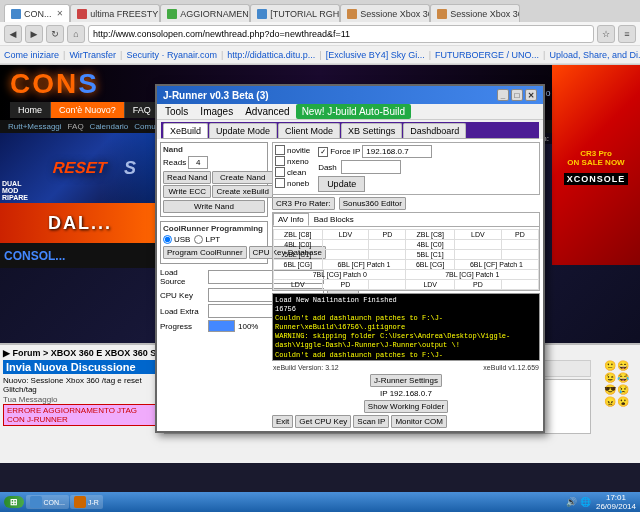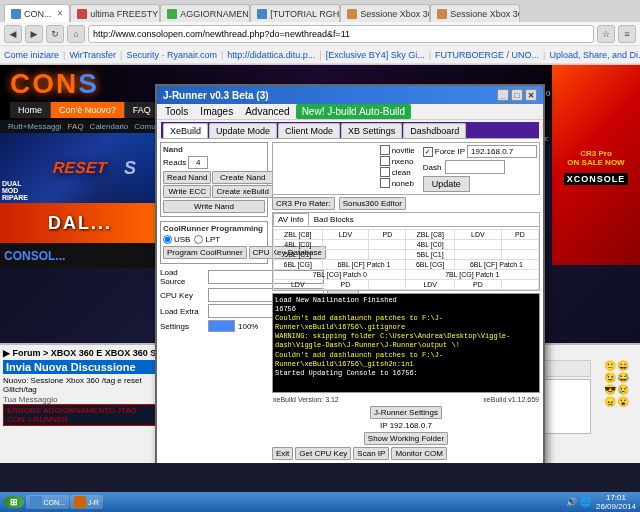--- a/index.html
+++ b/index.html
@@ -62,21 +62,21 @@
     .input-label { font-size: 8px; width: 45px; flex-shrink: 0; }
     .input-field { flex: 1; height: 14px; border: 1px solid #999; background: #fff; font-size: 8px; padding: 0 2px; }
 
     
     .progress-row { display: flex; align-items: center; gap: 3px; margin-bottom: 2px; }
     .progress-bar-outer { flex: 1; height: 12px; border: 1px solid #999; background: #fff; }
     .progress-bar-inner { height: 100%; background: #4488ff; }
     .progress-label { font-size: 8px; width: 30px; }
 
     
-    .log-area { border: 1px solid #999; background: #000; color: #0f0; font-family: 'Courier New', monospace; font-size: 7px; padding: 2px; height: 100px; overflow-y: auto; line-height: 1.3; }
+    .log-area { border: 1px solid #999; background: #000; color: #0f0; font-family: 'Courier New', monospace; font-size: 7px; padding: 2px; height: 68px; overflow-y: auto; line-height: 1.3; }
     .log-line-yellow { color: #ffff00; }
     .log-line-white { color: #fff; }
     .xb-table { width: 100%; border-collapse: collapse; font-size: 7px; }
     .xb-table td { padding: 1px 2px; border: 1px solid #ddd; text-align: center; }
     .forum-btn { padding: 1px 3px; font-size: 8px; background: #e8e8e8; border: 1px solid #bbb; cursor: pointer; }
     .forum-textarea { width: 100%; height: 55px; border: 1px solid #bbb; font-size: 9px; padding: 2px; resize: none; font-family: Arial, sans-serif; }
 
     
     .taskbar { position: absolute; bottom: 0; left: 0; right: 0; height: 20px; background: linear-gradient(180deg, #4a90d9 0%, #1a5fa8 100%); display: flex; align-items: center; gap: 2px; padding: 0 4px; z-index: 200; }
     .taskbar-start { background: linear-gradient(90deg, #2a8a2a, #4aaa4a); color: #fff; font-size: 9px; padding: 1px 6px; border-radius: 8px; font-weight: bold; cursor: pointer; }
@@ -288,31 +288,31 @@
           <button class="nand-btn">Re-Init</button>
         </div>
 
         <div class="input-row">
           <span class="input-label">Load Extra</span>
           <input class="input-field" type="text" value="" style="">
           <button class="nand-btn" style="font-size:7px;">Nand Compare</button>
         </div>
 
         <div class="progress-row">
-          <span class="input-label">Settings</span>
+          <span class="input-label">Progress</span>
           <div class="progress-bar-outer">
             <div class="progress-bar-inner" style="width:100%;"></div>
           </div>
           <span class="progress-label">100%</span>
         </div>
       </div>
 
       <div style="flex:1; display:flex; flex-direction:column; gap:2px;">
 
-        <div style="border:1px solid #aaa; padding:2px; display:flex; gap:8px; align-items:flex-start;justify-content:flex-end;">
+        <div style="border:1px solid #aaa; padding:2px; display:flex; gap:8px; align-items:flex-start;">
           <div style="display:flex; flex-direction:column; gap:1px;">
             <div class="checkbox-item">
               <div class="checkbox"></div>
               <span>novitie</span>
             </div>
             <div class="checkbox-item">
               <div class="checkbox"></div>
               <span>nxeno</span>
             </div>
             <div class="checkbox-item">
@@ -440,21 +440,21 @@
   <div style="position:absolute; bottom:0; left:0; right:0; height:120px; background:#f0f0f0; border-top:2px solid #bbb; padding:3px;">
     <div style="display:flex; align-items:center; gap:2px; margin-bottom:2px;">
       <span style="font-size:9px; font-weight:bold;">▶ Forum &gt; XBOX 360 E XBOX 360 SLIM &gt; Sessione</span>
     </div>
     <div style="display:flex; gap:6px;">
 
       <div style="width:155px; flex-shrink:0;">
         <div style="background:#0066cc; color:#fff; font-size:11px; padding:1px 3px; font-weight:bold; margin-bottom:2px;">Invia Nuova Discussione</div>
         <div style="font-size:8px; margin-bottom:1px;">Nuovo: Sessione Xbox 360 /tag e reset Glitch/tag</div>
         <div style="font-size:8px; color:#555;">Tua Messaggio</div>
-        <div style="border:1px solid #cc0000; background:#0f172a; padding:1px 3px; font-size:8px; color:#cc0000;">ERRORE AGGIORNAMENTO JTAG CON J-RUNNER</div>
+        <div style="border:1px solid #cc0000; background:#f0abfc; padding:1px 3px; font-size:8px; color:#cc0000;">ERRORE AGGIORNAMENTO JTAG CON J-RUNNER</div>
       </div>
 
       <div style="flex:1;">
         
         <div style="display:flex; align-items:center; gap:1px; flex-wrap:wrap; margin-bottom:2px; background:#e8e8e8; border:1px solid #ccc; padding:1px;">
           <span style="font-size:8px; font-weight:bold;">10 ▼</span>
           <span style="width:1px; height:10px; background:#aaa;"></span>
           <button class="forum-btn" style="font-weight:bold;">B</button>
           <button class="forum-btn" style="font-style:italic;">I</button>
           <button class="forum-btn" style="text-decoration:underline;">U</button>

